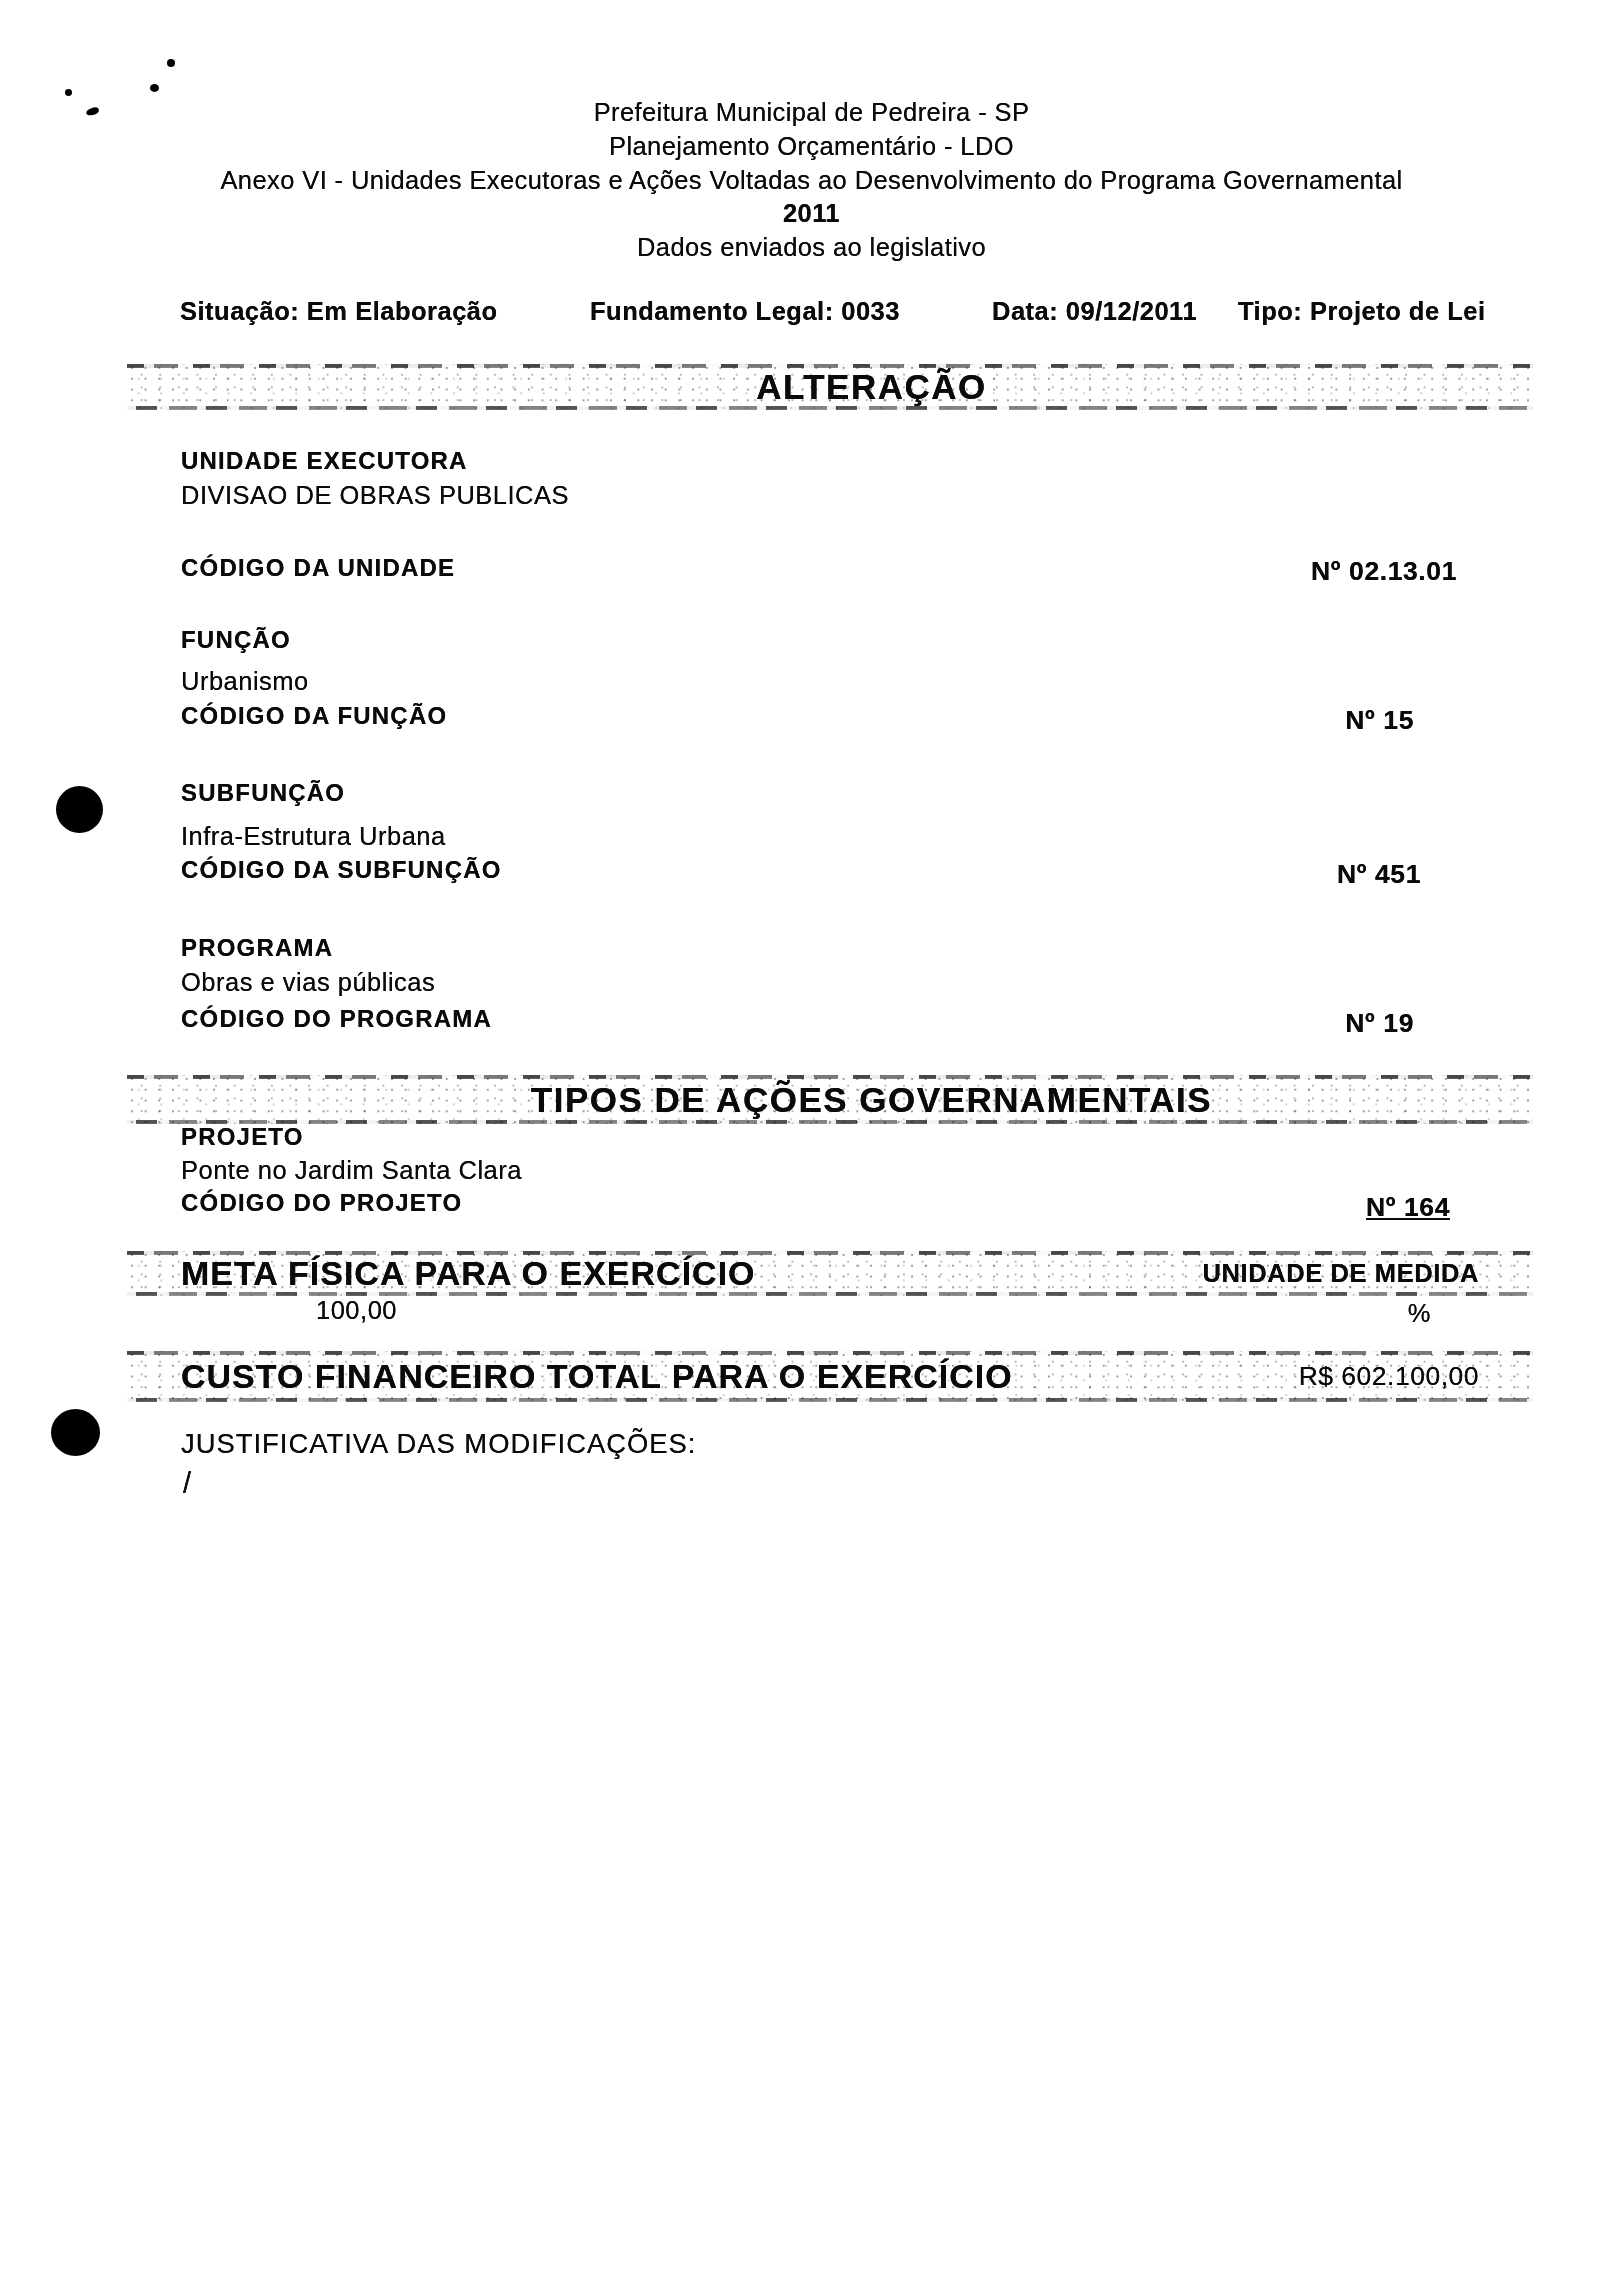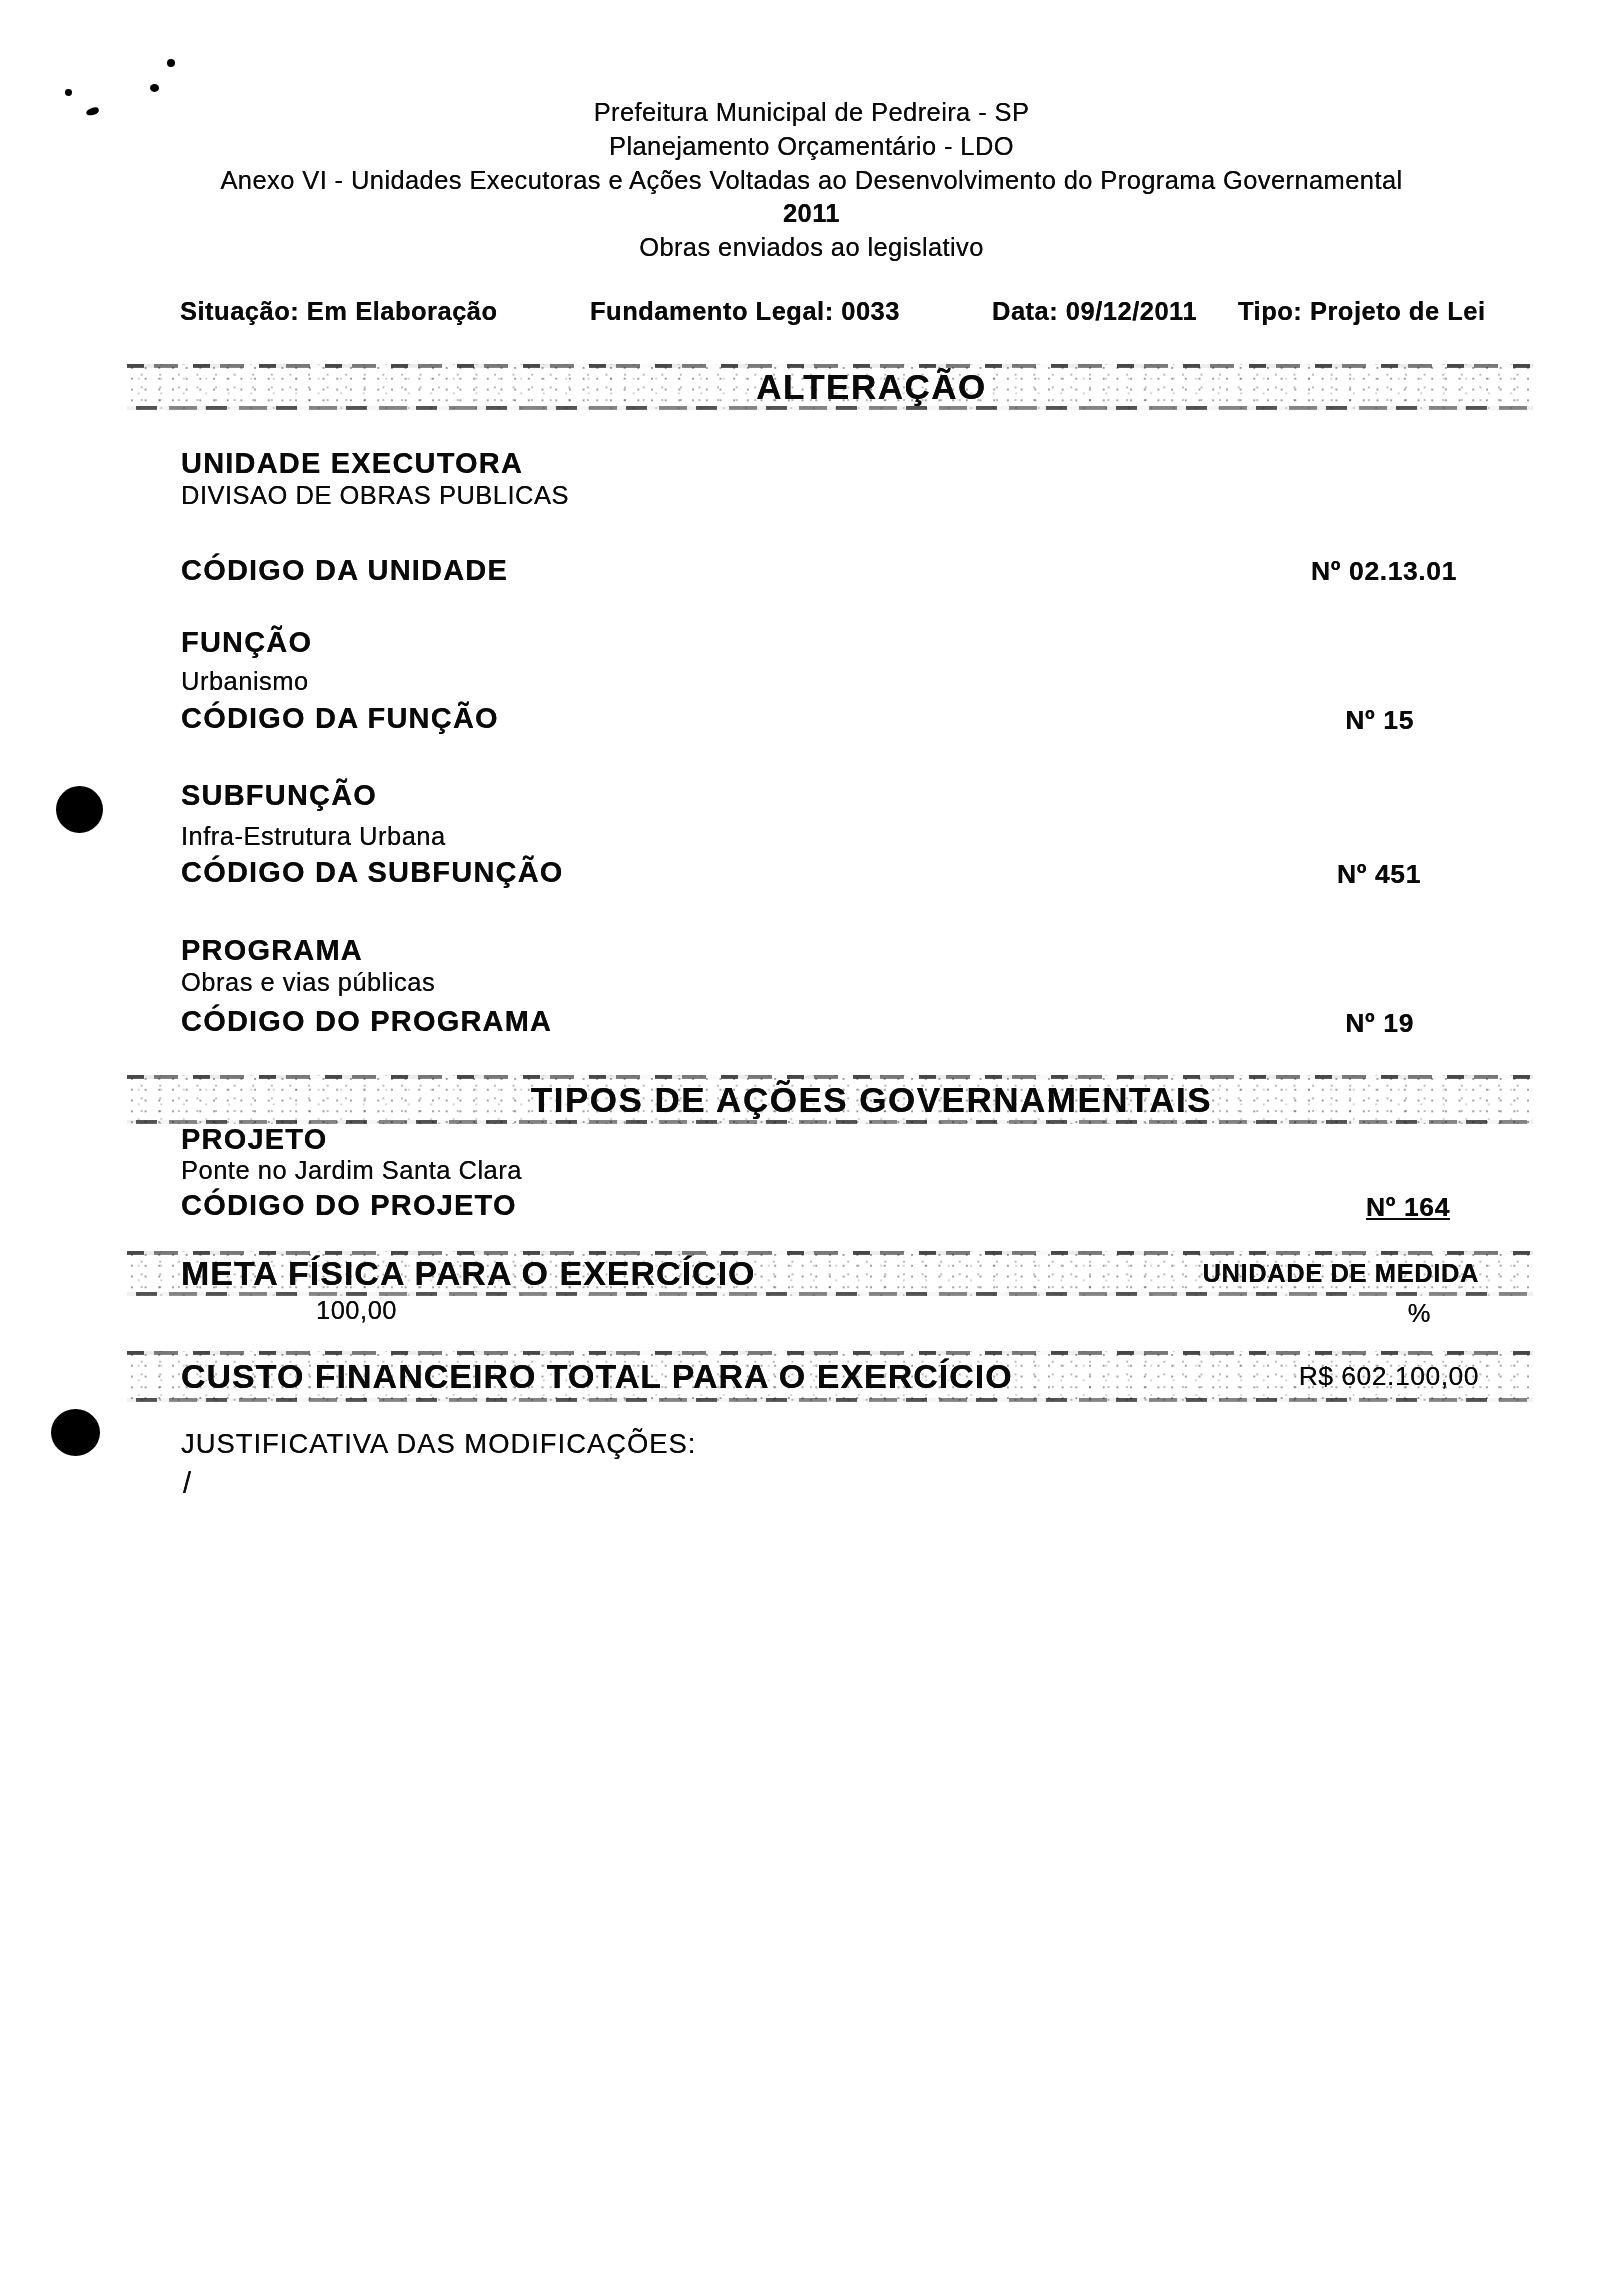--- a/index.html
+++ b/index.html
@@ -14,21 +14,21 @@
   }
   .t {
     position: absolute;
     white-space: nowrap;
     font-size: 25.5px;
     letter-spacing: 0.5px;
     line-height: 1.15;
     text-shadow: 0 0 0.5px rgba(0,0,0,0.85);
   }
   .b { font-weight: bold; }
-  .lbl { font-size: 29px; letter-spacing: 1.2px; font-weight: bold; text-align: right; }
+  .lbl { font-size: 24px; letter-spacing: 1.2px; font-weight: bold; text-align: right; }
   .code-val { font-size: 26.5px; letter-spacing: 0.6px; font-weight: bold; }
   .hdr {
     left: 108px;
     width: 1407px;
     text-align: center;
     font-size: 25.5px;
     letter-spacing: 0.4px;
   }
   
   .noise-band {
@@ -74,21 +74,21 @@
   <div class="speck" style="left:150px;top:84px;width:8.8px;height:7.8px;"></div>
   <div class="speck" style="left:86px;top:108px;width:12.7px;height:6.9px;border-radius:60% 40% 50% 50%;transform:rotate(-15deg);"></div>
 
   <div class="punch" style="left:56px;top:786px;width:47px;height:47px;"></div>
   <div class="punch" style="left:51px;top:1409px;width:49px;height:47px;"></div>
 
   <div class="t hdr" style="top:132px;">Planejamento Orçamentário - LDO</div>
   <div class="t hdr" style="top:98px;">Prefeitura Municipal de Pedreira - SP</div>
   <div class="t hdr" style="top:166px;">Anexo VI - Unidades Executoras e Ações Voltadas ao Desenvolvimento do Programa Governamental</div>
   <div class="t hdr b" style="top:199px;">2011</div>
-  <div class="t hdr" style="top:233px;">Obras enviados ao legislativo</div>
+  <div class="t hdr" style="top:233px;">Dados enviados ao legislativo</div>
 
   <div class="t b" style="left:180px;top:297px;">Situação: Em Elaboração</div>
   <div class="t b" style="left:590px;top:297px;">Fundamento Legal: 0033</div>
   <div class="t b" style="left:992px;top:297px;">Data: 09/12/2011</div>
   <div class="t b" style="left:1238px;top:297px;">Tipo: Projeto de Lei</div>
 
   <div class="noise-band" style="top:364px;height:46px;">
     <div class="band-title">ALTERAÇÃO</div>
   </div>
 

